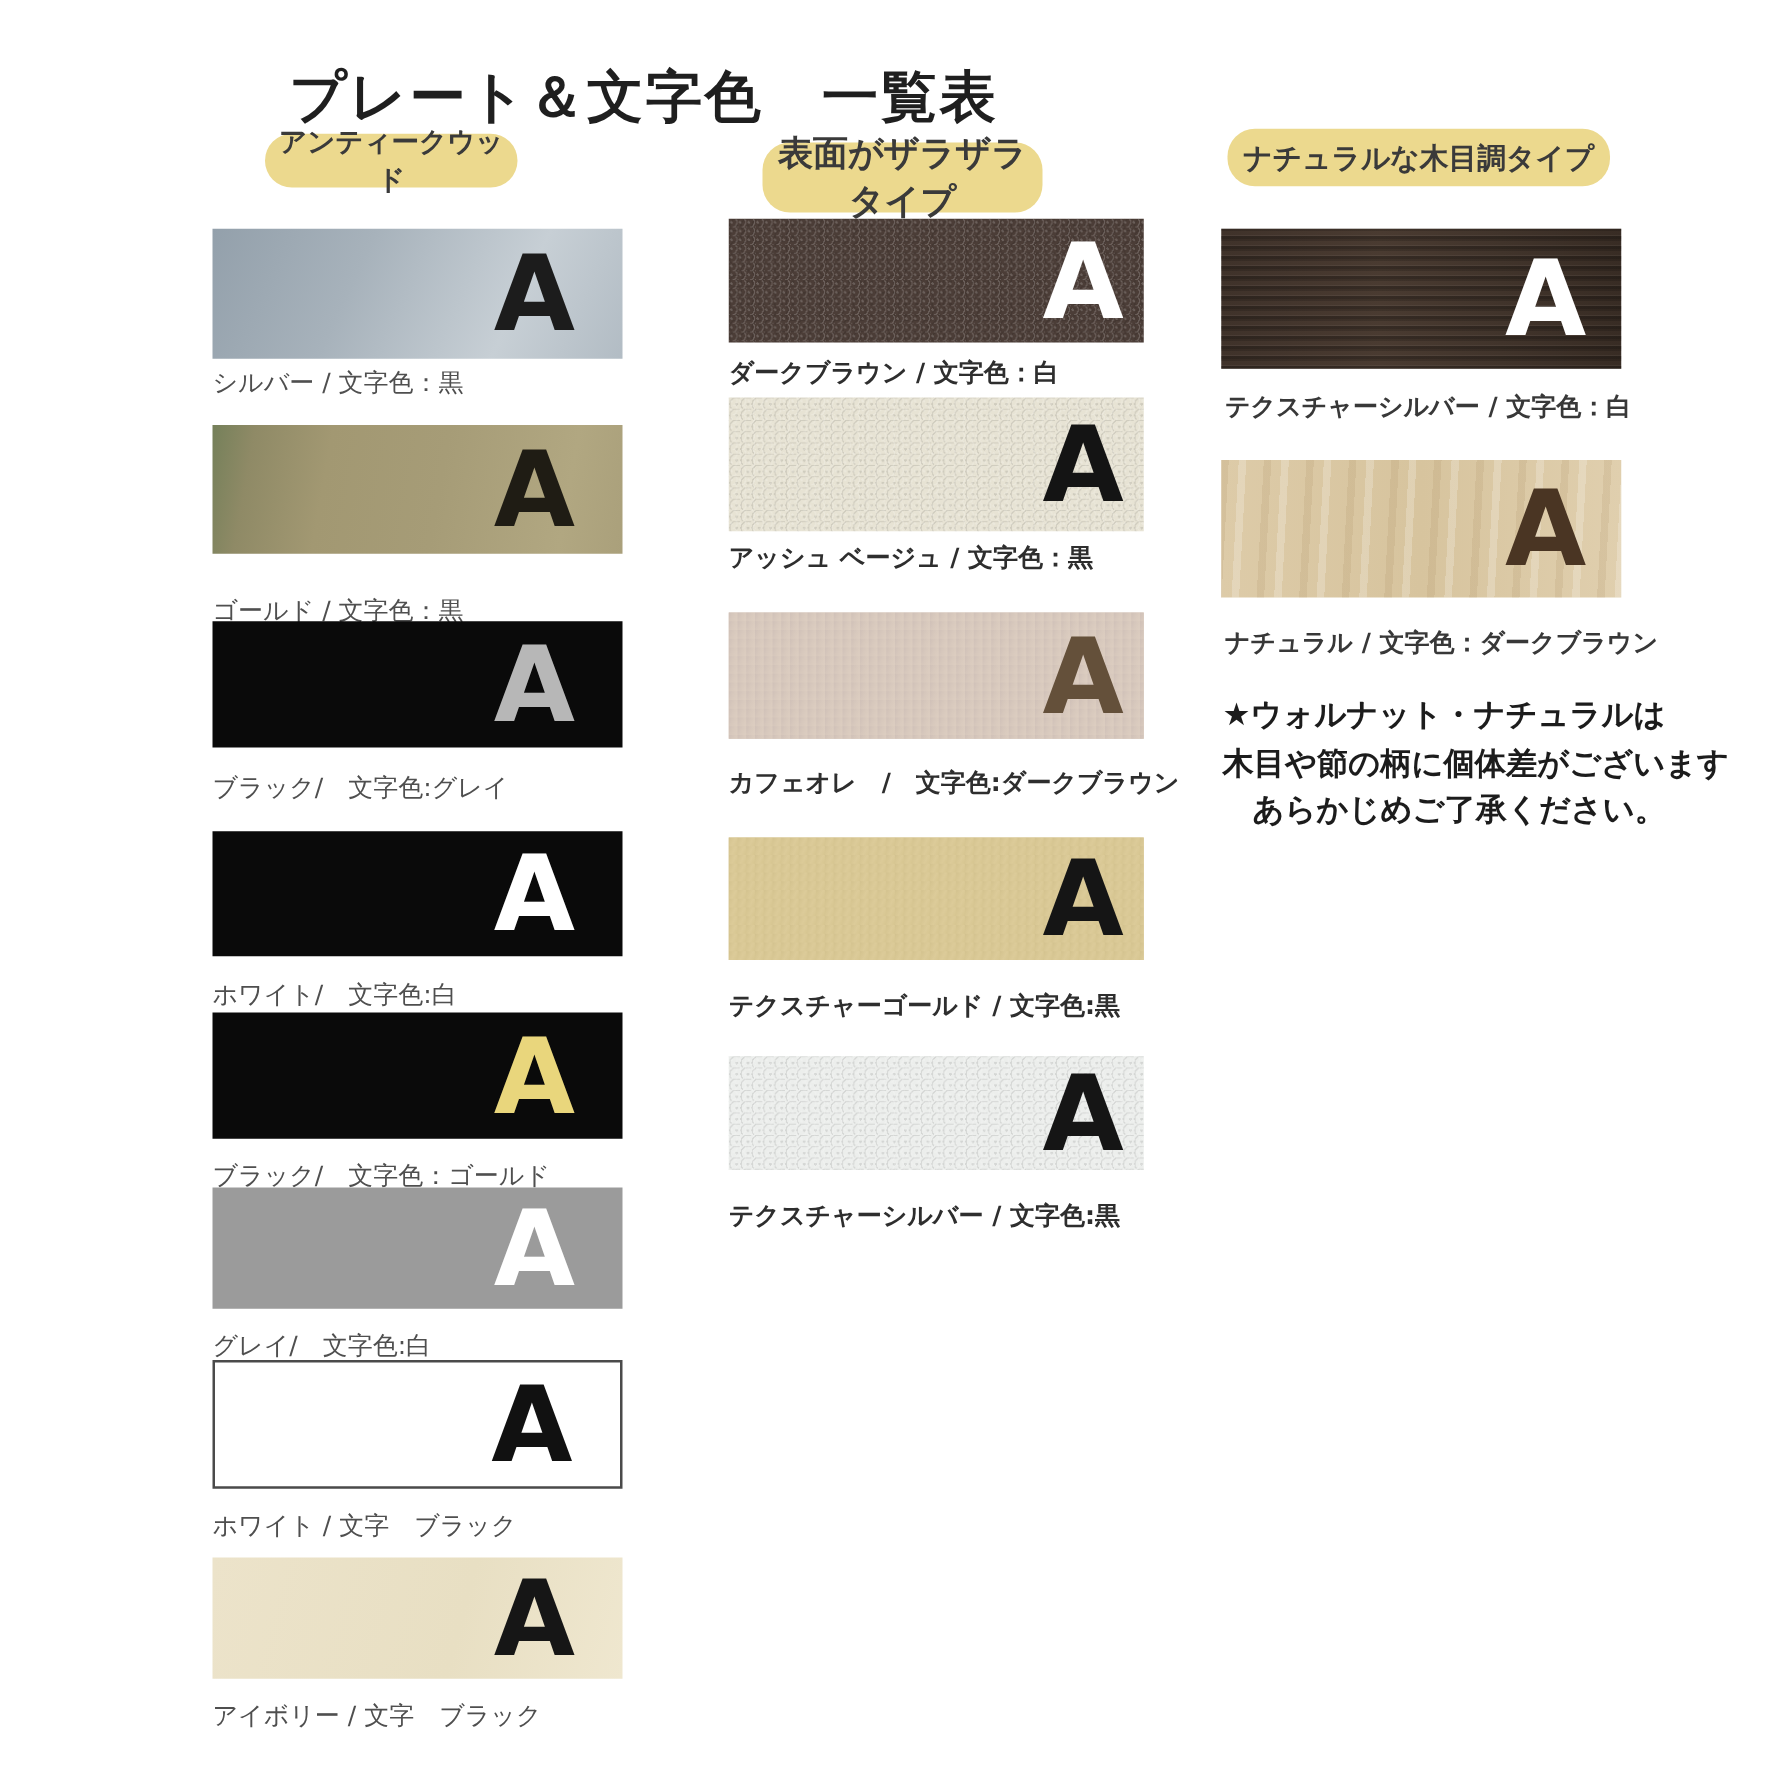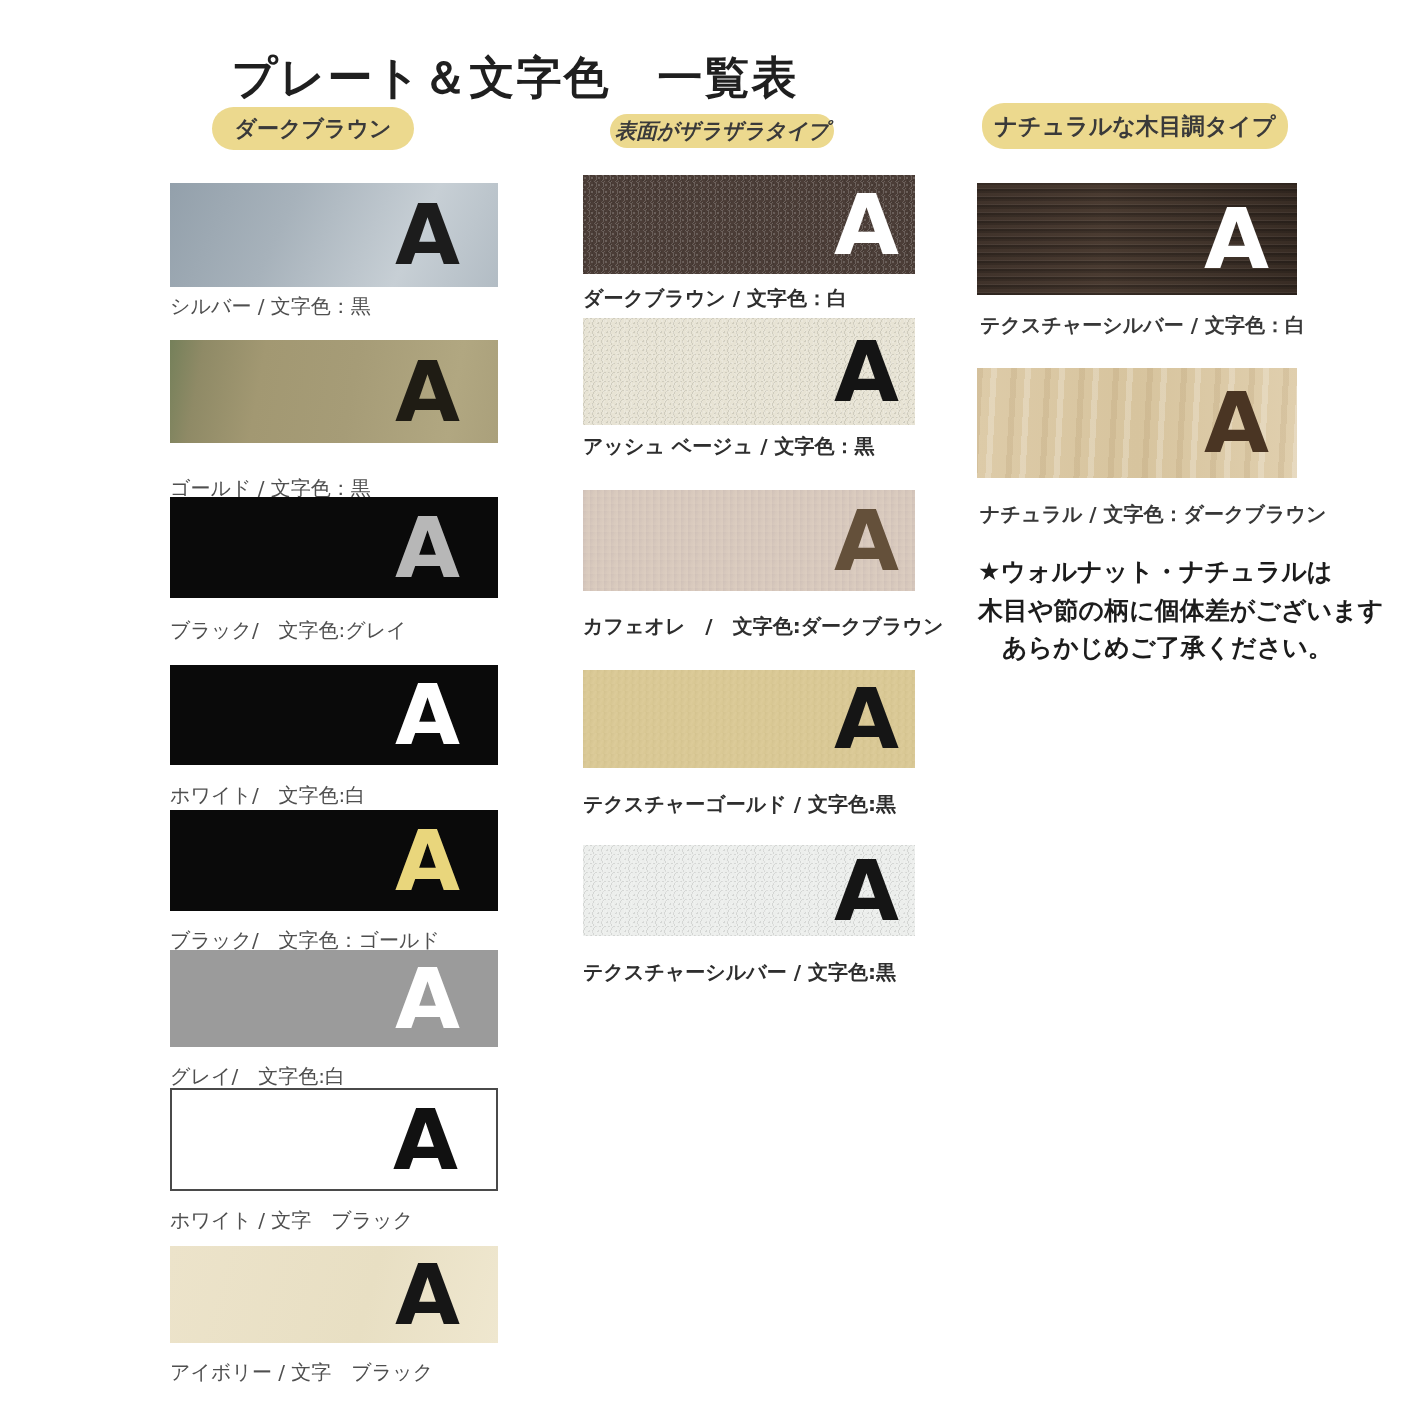--- a/index.html
+++ b/index.html
@@ -12,21 +12,21 @@
   .title{
     left:225px;top:48px;width:580px;height:60px;line-height:60px;
     text-align:center;font-size:45px;font-weight:bold;color:#1f1f1f;letter-spacing:2px;
   }
   
   .badge{
     border-radius:22px;text-align:center;font-weight:bold;color:#3a3a3a;
     display:flex;align-items:center;justify-content:center;
   }
   .badge-1{left:212px;top:107px;width:202px;height:43px;font-size:22px;}
-  .badge-2{left:610px;top:114px;width:224px;height:34px;font-size:21px;font-style:italic;}
+  .badge-2{left:610px;top:114px;width:224px;height:56px;font-size:28px;}
   .badge-3{left:982px;top:103px;width:306px;height:46px;font-size:23px;}
   
   .plate{
     display:flex;align-items:center;justify-content:flex-end;box-sizing:border-box;
   }
   .letter{font-weight:bold;font-size:84px;line-height:1;}
   .c1 .plate{left:170px;width:328px;padding-right:38px;}
   .c2 .plate{left:583px;width:332px;padding-right:16px;}
   .c3 .plate{left:977px;width:320px;padding-right:28px;}
   .label{
@@ -86,21 +86,21 @@
   .note div{font-size:25px;font-weight:bold;color:#1c1c1c;line-height:39px;white-space:nowrap;}
   .note .indent{padding-left:24px;font-family:Liberation Mono, monospace;}
 </style>
 </head>
 <body>
 
 <div id="canvas">
 
   <div class="abs title">プレート＆文字色　一覧表</div>
 
-  <div class="abs badge badge-1" style="background-color: rgb(236, 217, 142);">ダークブラウン</div>
+  <div class="abs badge badge-1" style="background-color: rgb(236, 217, 142);">アンティークウッド</div>
   <div class="abs badge badge-2" style="background-color: rgb(236, 217, 142);">表面がザラザラタイプ</div>
   <div class="abs badge badge-3" style="background-color: rgb(236, 217, 142);">ナチュラルな木目調タイプ</div>
 
   <div class="c1">
     <div class="abs plate c1p1 bg-silver">
       <span class="letter" style="color: rgb(28, 28, 28);">A</span>
     </div>
     <div class="abs label c1l1">シルバー / 文字色：黒</div>
 
     <div class="abs plate c1p2 bg-gold">

